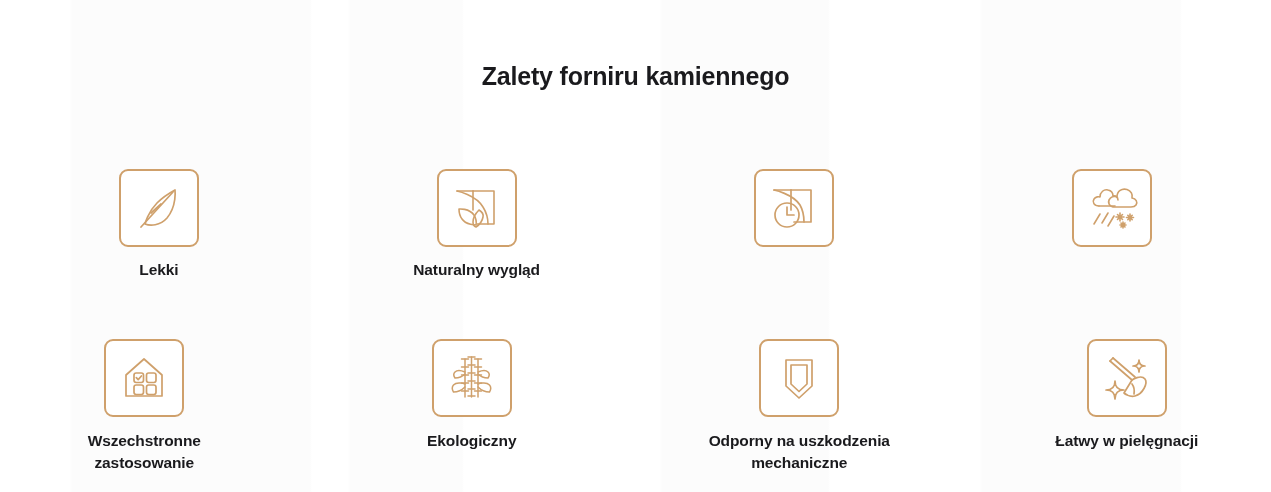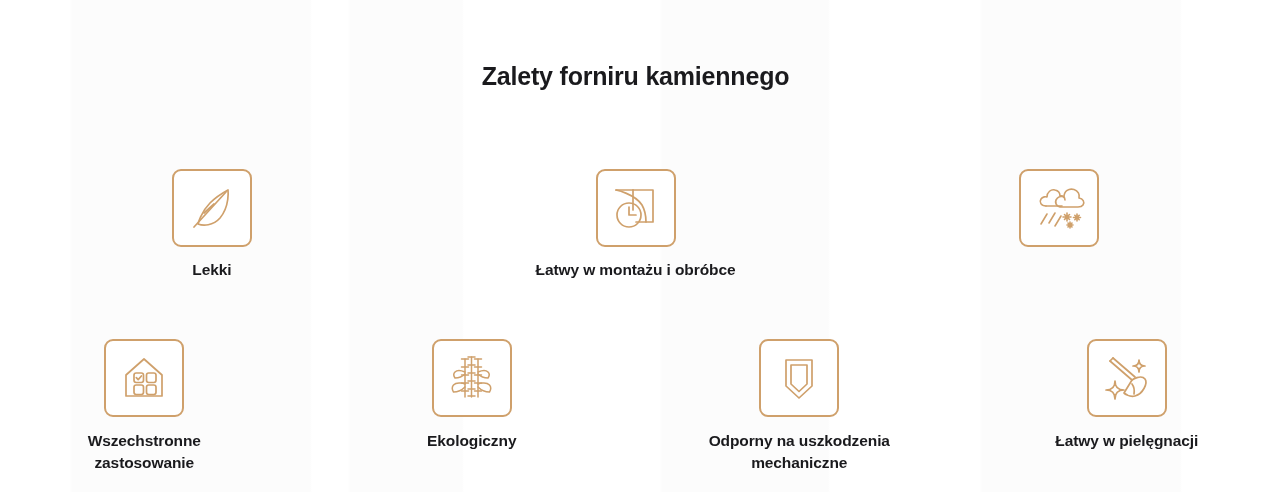--- a/index.html
+++ b/index.html
@@ -110,33 +110,45 @@
           <svg width="56" height="56" viewBox="0 0 56 56" fill="none" stroke="#cfa06b" stroke-width="1.7" stroke-linecap="round" stroke-linejoin="round">
             <path d="M44 10 C44 10 46 26 36 38 C29 46 19 46 14 44 C14 44 17 32 26 23 C33 16 44 10 44 10 Z"></path>
             <path d="M42 12 L10 47"></path>
             <path d="M30 24 L20 33"></path>
           </svg>
         </div>
         <div class="feature-label">Lekki</div>
       </div>
 
 
+      <div class="feature-item">
+        <div class="icon-box">
+          <svg width="56" height="56" viewBox="0 0 56 56" fill="none" stroke="#cfa06b" stroke-width="1.6" stroke-linecap="round" stroke-linejoin="round">
+            <path d="M24 11 L45 11 L45 44 L28 44"></path>
+            <path d="M8 11 C8 11 27 15 34 27 C39 35 39 44 39 44"></path>
+            <path d="M24 11 L24 30"></path>
+            <path d="M8 11 L24 11"></path>
+            <path d="M10 29 C10 29 20 28 25 35 C28 40 27 45 27 45 C27 45 17 45 13 39 C10 35 10 29 10 29 Z"></path>
+            <path d="M30 30 C30 30 24 36 24 42 C24 46 27 47 27 47 C27 47 33 43 34 37 C35 33 30 30 30 30 Z"></path>
+          </svg>
+        </div>
+        <div class="feature-label">Naturalny wygląd</div>
+      </div>
 
       <div class="feature-item">
         <div class="icon-box">
           <svg width="56" height="56" viewBox="0 0 56 56" fill="none" stroke="#cfa06b" stroke-width="1.7" stroke-linecap="round" stroke-linejoin="round">
             <path d="M25 10 L45 10 L45 42 L28 42"></path>
             <path d="M8 10 C8 10 27 14 34 25 C38 32 38 42 38 42"></path>
             <path d="M25 10 L25 30"></path>
             <path d="M8 10 L25 10"></path>
             <circle cx="21" cy="35" r="12"></circle>
             <path d="M21 27 L21 35 L28 35"></path>
           </svg>
         </div>
-        <div class="feature-label">Łatwy w montażu i obróbce</div>
       </div>
 
       <div class="feature-item">
         <div class="icon-box">
           <svg width="58" height="58" viewBox="0 0 58 58" fill="none" stroke="#cfa06b" stroke-width="1.6" stroke-linecap="round" stroke-linejoin="round">
             <path d="M16 27 C11 27 9 23 11 20 C12.5 17.5 16 17.5 17 18 C17 13 21 10 25 11 C28 11.6 30 14 30 17 C32 16 35 18 35 21"></path>
             <path d="M32 28 C26 28 24 23 27 19.5 C29 17 33 17 34 18 C34 12 39 9 44 10.5 C48 11.8 50 15.5 49 19 C53 19.5 55 23 53 26 C52 27.5 50 28 48 28 Z"></path>
             <path d="M16 27 L32 27"></path>
             <path d="M11 45 L17 35"></path>
             <path d="M19 44 L25 34"></path>

